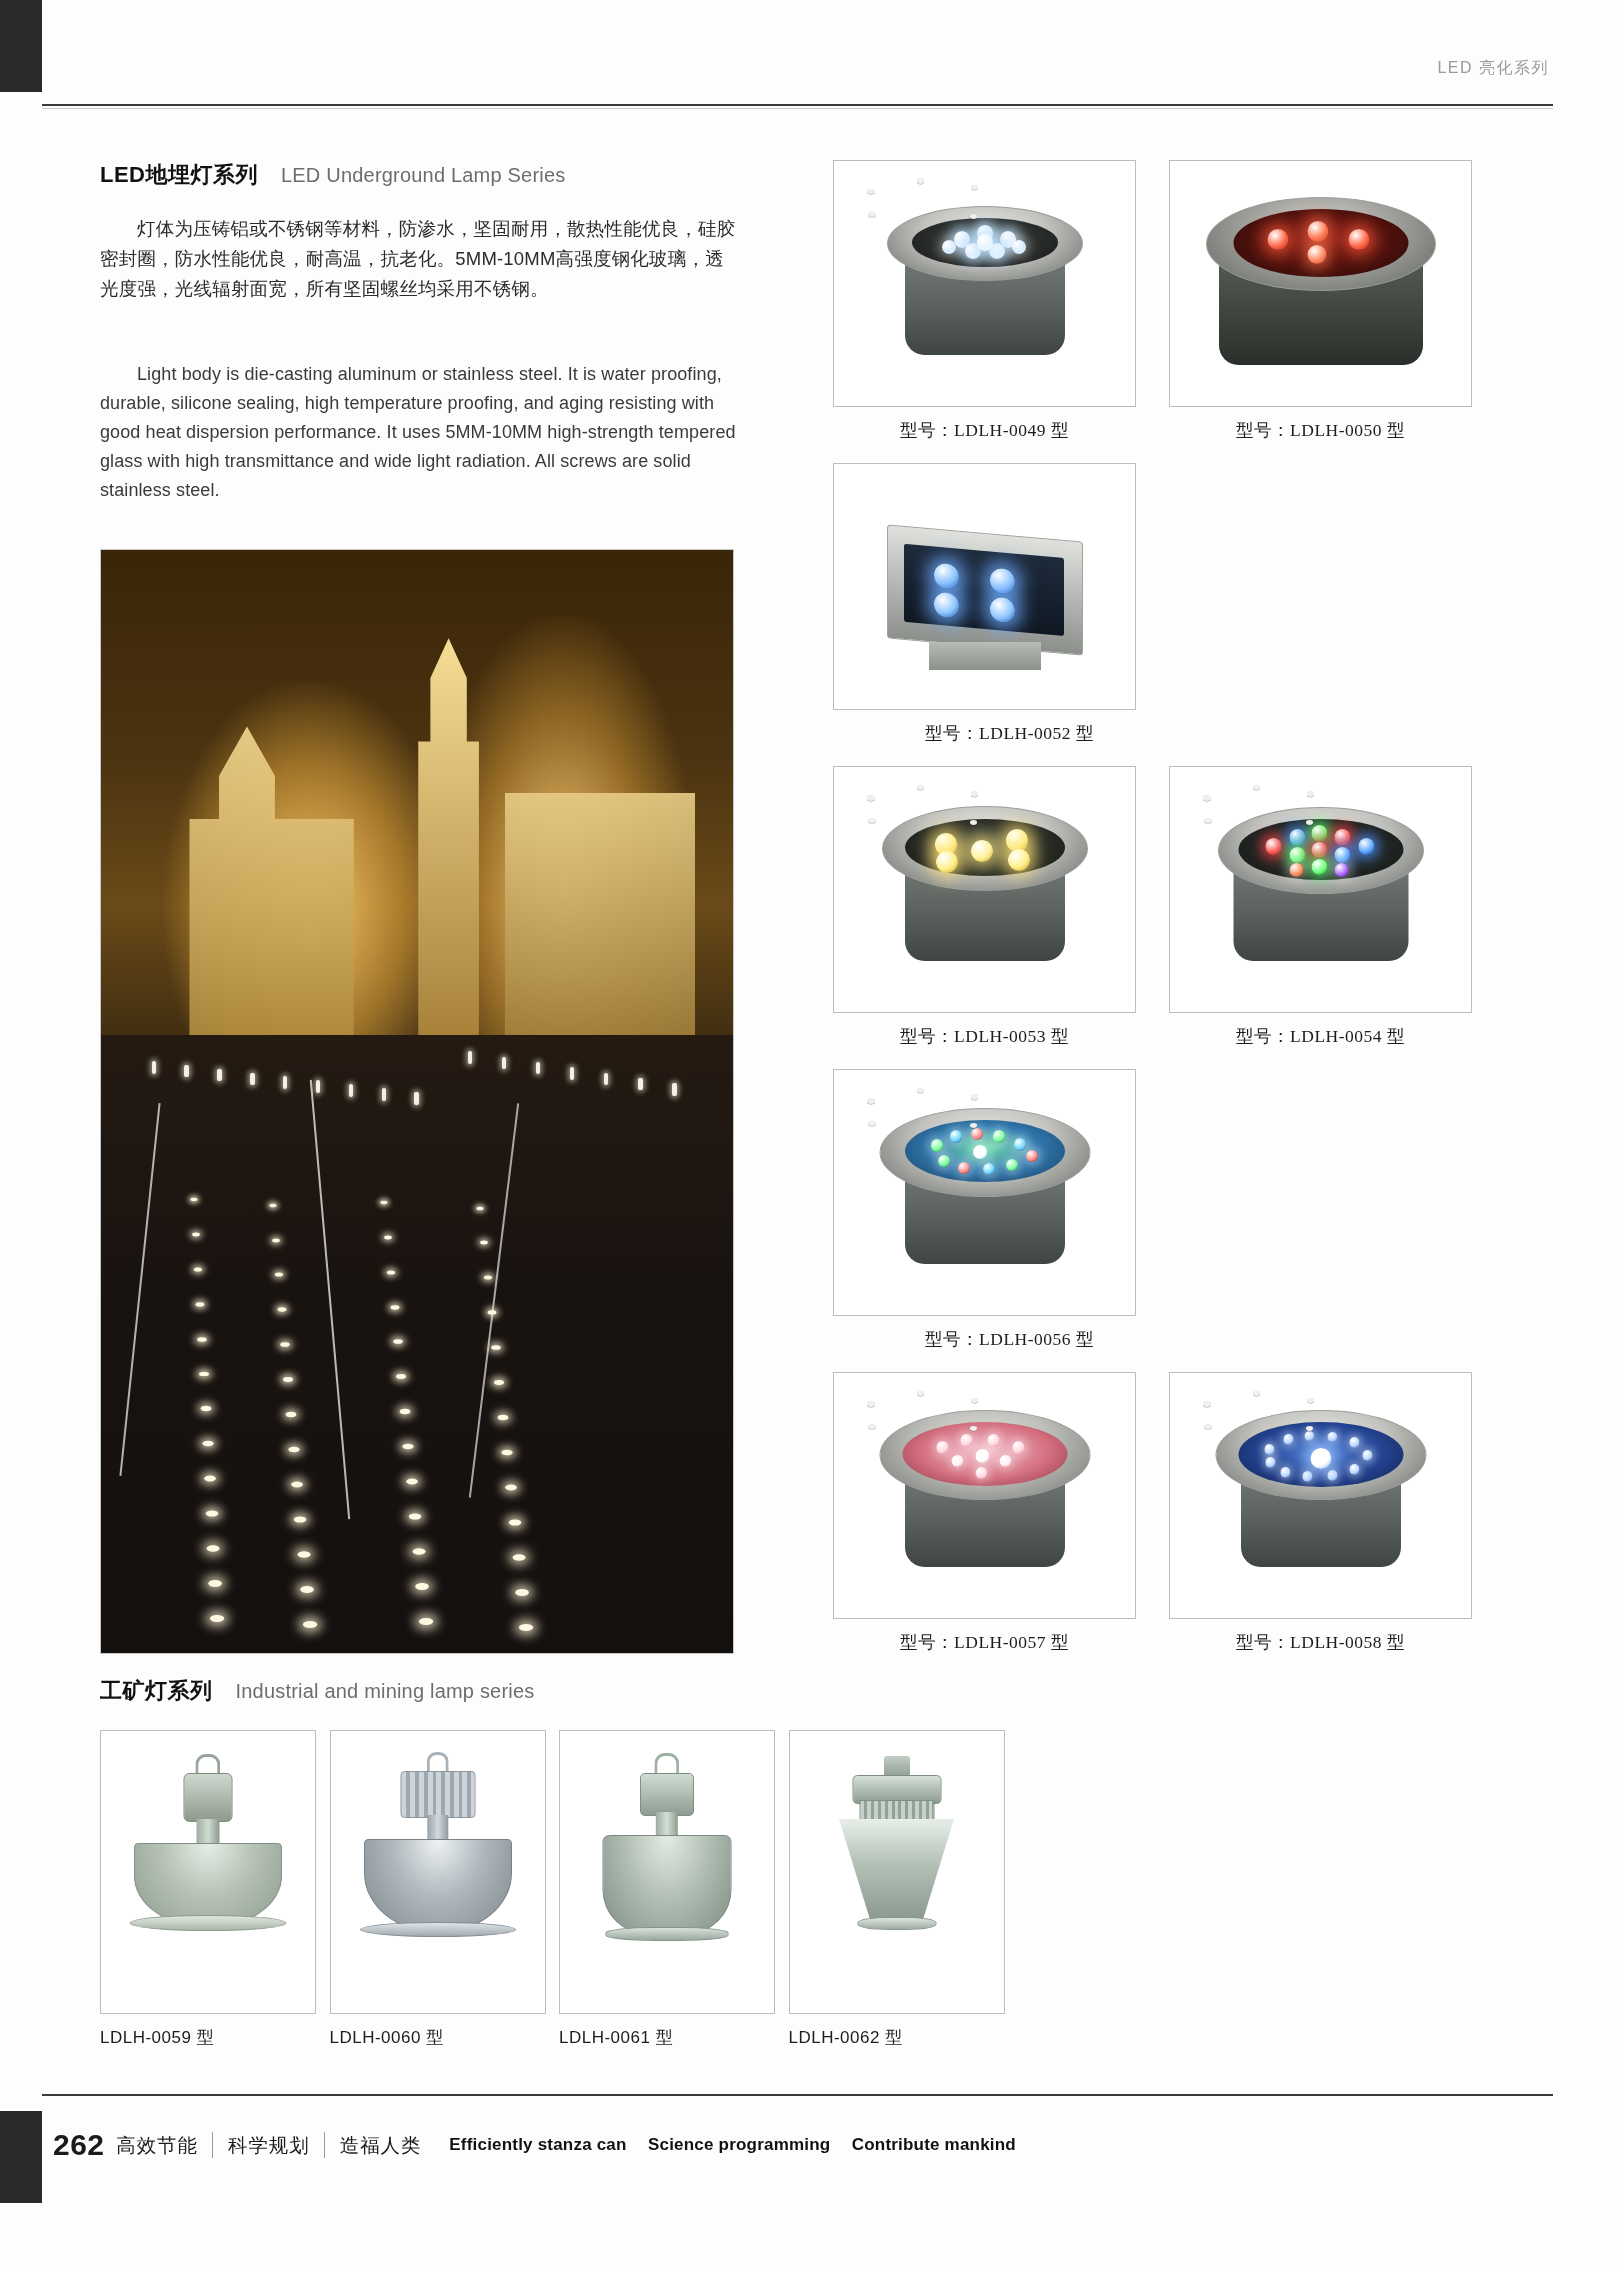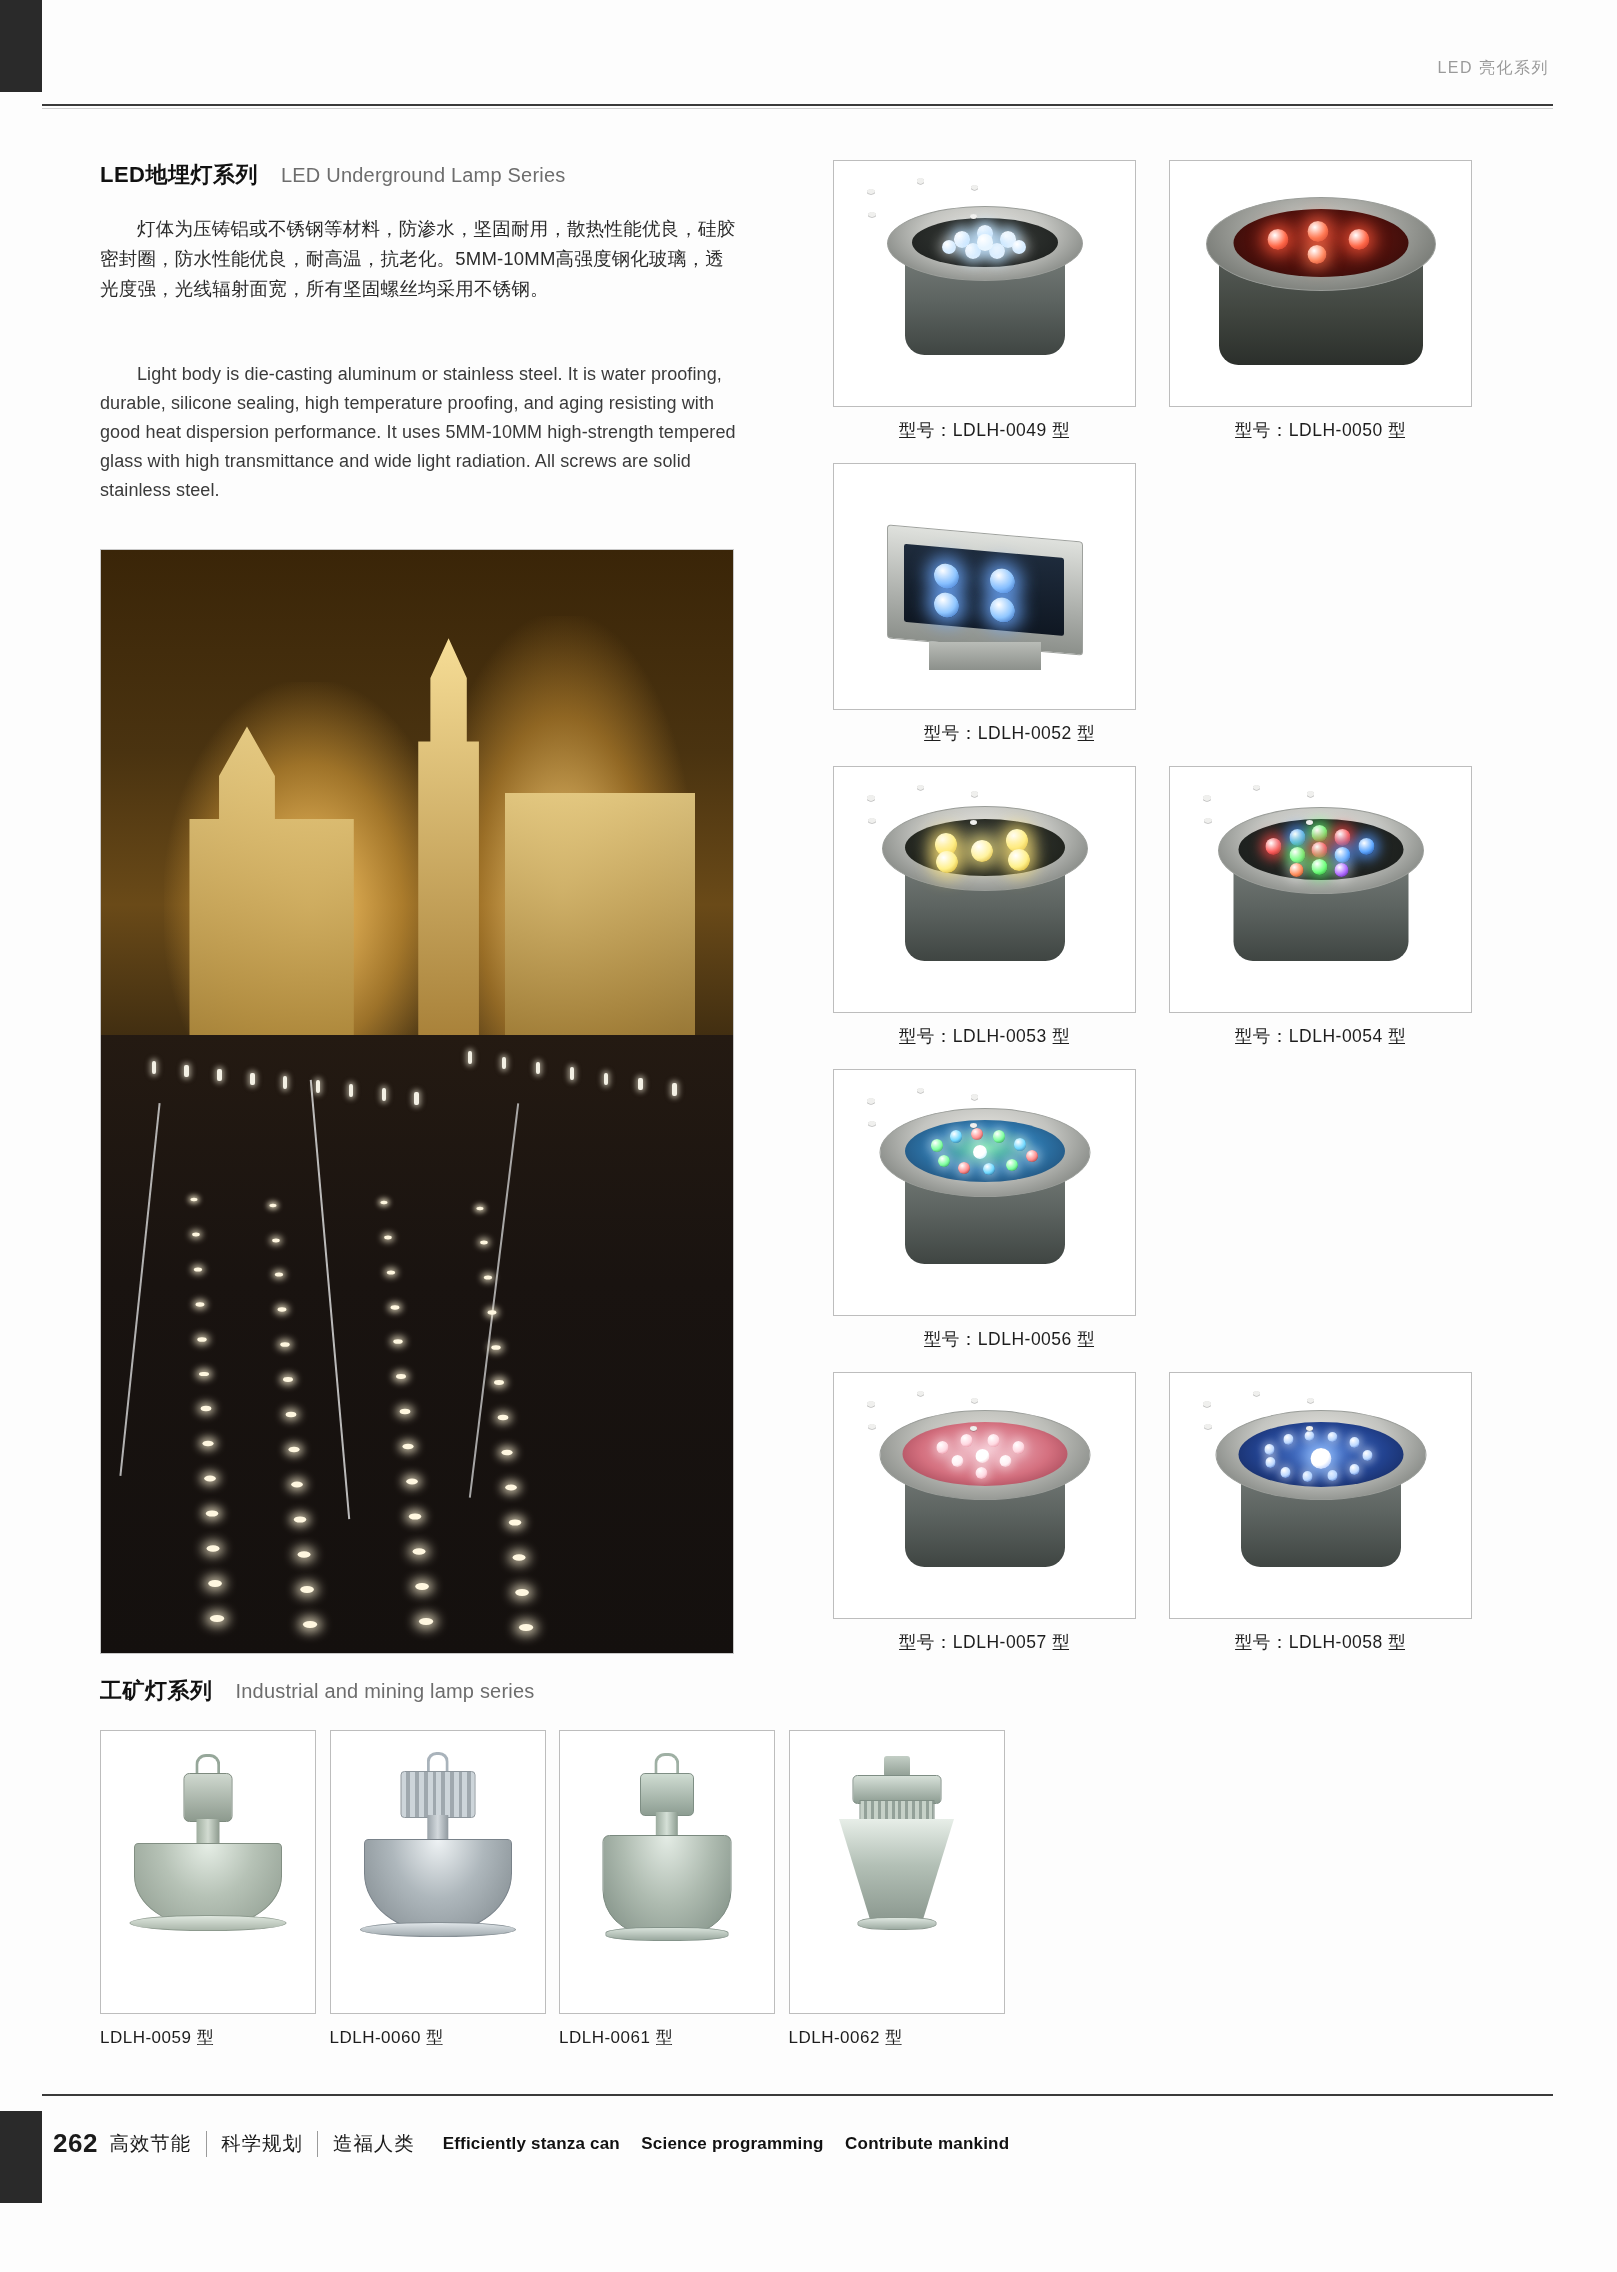--- a/index.html
+++ b/index.html
@@ -127,21 +127,21 @@
   .hero .vdot{
     position:absolute;width:4.4px;height:12.6px;border-radius:1.9px;
     background:#f3f0e4;box-shadow:0 0 5.8px 2.4px rgba(245,240,220,.5);
   }
 
   
   .grid2{
     position:absolute;left:833px;top:160px;width:637px;
   }
   .g2row{display:flex;gap:33px;margin-bottom:4.9px;}
-  .g2cell{width:353px;}
+  .g2cell{width:353px;font-family:Liberation Serif, serif;}
   .thumb{
     width:301px;height:245px;border:1px solid #bdbdbd;background:#ffffff;
     display:flex;align-items:center;justify-content:center;overflow:hidden;position:relative;
   }
   .cap{
     text-align:center;font-size:17.5px;color:#1d1d1d;margin:10.7px 0 16.5px 0;letter-spacing:0.5px;
   }
 
   
   .grid6{
@@ -154,21 +154,21 @@
     display:flex;align-items:center;justify-content:center;overflow:hidden;position:relative;
   }
   .cap6{font-size:17px;color:#1d1d1d;margin-top:11.7px;letter-spacing:0.5px;text-align:left;}
 
   
   .foot-rule{position:absolute;left:42px;top:2094px;width:1511px;height:1.5px;background:#3a3a3a;}
   .foot-dark{position:absolute;left:0;top:2111px;width:42px;height:92px;background:#2a2a2a;}
   .footer{
     position:absolute;left:53px;top:2128px;display:flex;align-items:center;
   }
-  .pgnum{font-size:26px;font-weight:bold;color:#1b1b1b;letter-spacing:0.5px;}
+  .pgnum{font-size:30px;font-weight:bold;color:#1b1b1b;letter-spacing:0.5px;}
   .fcn{font-size:19.4px;color:#1b1b1b;margin-left:11.7px;letter-spacing:1px;text-align:center;}
   .fdiv{width:1px;height:26px;background:#9b9b9b;margin:0 14.6px;}
   .fen{font-size:17px;color:#111;font-weight:bold;letter-spacing:0.2px;}
   .foot-gap{margin-left:28px;}
 
   
   .lamp{position:relative;}
 
   
   .rnd-body{

